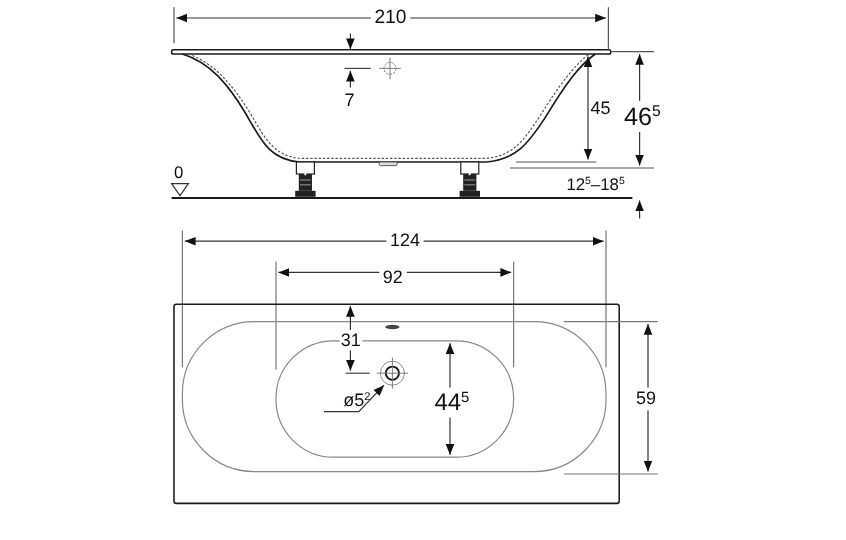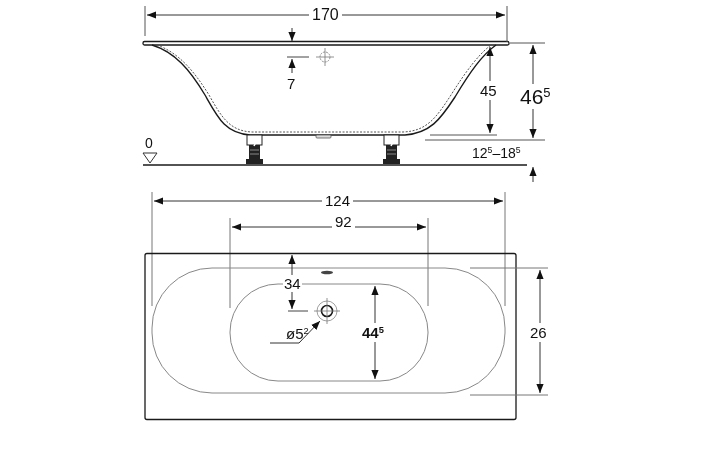--- a/index.html
+++ b/index.html
@@ -108,33 +108,33 @@
     <polyline points="270,343 299,343 320,321" fill="none" stroke="#333" stroke-width="1" marker-end="url(#ah)"></polyline>
 
     <line x1="375" y1="286" x2="375" y2="379" stroke="#333" stroke-width="1" marker-start="url(#ah)" marker-end="url(#ah)"></line>
 
     <line x1="470" y1="268" x2="548" y2="268" stroke="#777" stroke-width="1"></line>
     <line x1="470" y1="395" x2="548" y2="395" stroke="#777" stroke-width="1"></line>
     <line x1="540" y1="270" x2="540" y2="393" stroke="#333" stroke-width="1" marker-start="url(#ah)" marker-end="url(#ah)"></line>
   </g>
 </svg>
 
-<div class="lbl" style="left:309px;top:7px;font-size:16px;padding:0 3px;">170</div>
+<div class="lbl" style="left:309px;top:7px;font-size:16px;padding:0 3px;">210</div>
 <div class="lbl nb" style="left:287px;top:76px;font-size:15px;">7</div>
-<div class="lbl" style="left:480px;top:81px;font-size:15px;padding:2px 0;">45</div>
+<div class="lbl" style="left:492px;top:81px;font-size:15px;padding:2px 0;">45</div>
 <div class="lbl" style="left:520px;top:84px;font-size:21px;padding:2px 0;">
   <span>46</span><sup>5</sup>
 </div>
 <div class="lbl nb" style="left:145px;top:136px;font-size:14px;">0</div>
 <div class="lbl nb" style="left:472px;top:146px;font-size:14px;">
   <span>12</span><sup>5</sup><span>–</span><span>18</span><sup>5</sup>
 </div>
 
 <div class="lbl" style="left:322px;top:193px;font-size:15px;padding:0 3px;">124</div>
-<div class="lbl" style="left:316px;top:214px;font-size:15px;padding:0 3px;margin-left:16px;">92</div>
-<div class="lbl" style="left:283px;top:275px;font-size:15px;padding:1px 1px;">34</div>
+<div class="lbl" style="left:316px;top:224px;font-size:15px;padding:0 3px;">92</div>
+<div class="lbl" style="left:283px;top:275px;font-size:15px;padding:1px 1px;">31</div>
 <div class="lbl nb" style="left:286px;top:326px;font-size:15px;">
   <span>ø</span><span>5</span><sup>2</sup>
 </div>
-<div class="lbl" style="left:362px;top:323px;font-size:15px;padding:2px 0;font-weight:bold;">
+<div class="lbl" style="left:362px;top:323px;font-size:20px;padding:2px 0;">
   <span>44</span><sup>5</sup>
 </div>
-<div class="lbl" style="left:530px;top:323px;font-size:15px;padding:2px 0;">26</div>
+<div class="lbl" style="left:530px;top:323px;font-size:15px;padding:2px 0;">59</div>
 
 </body></html>

